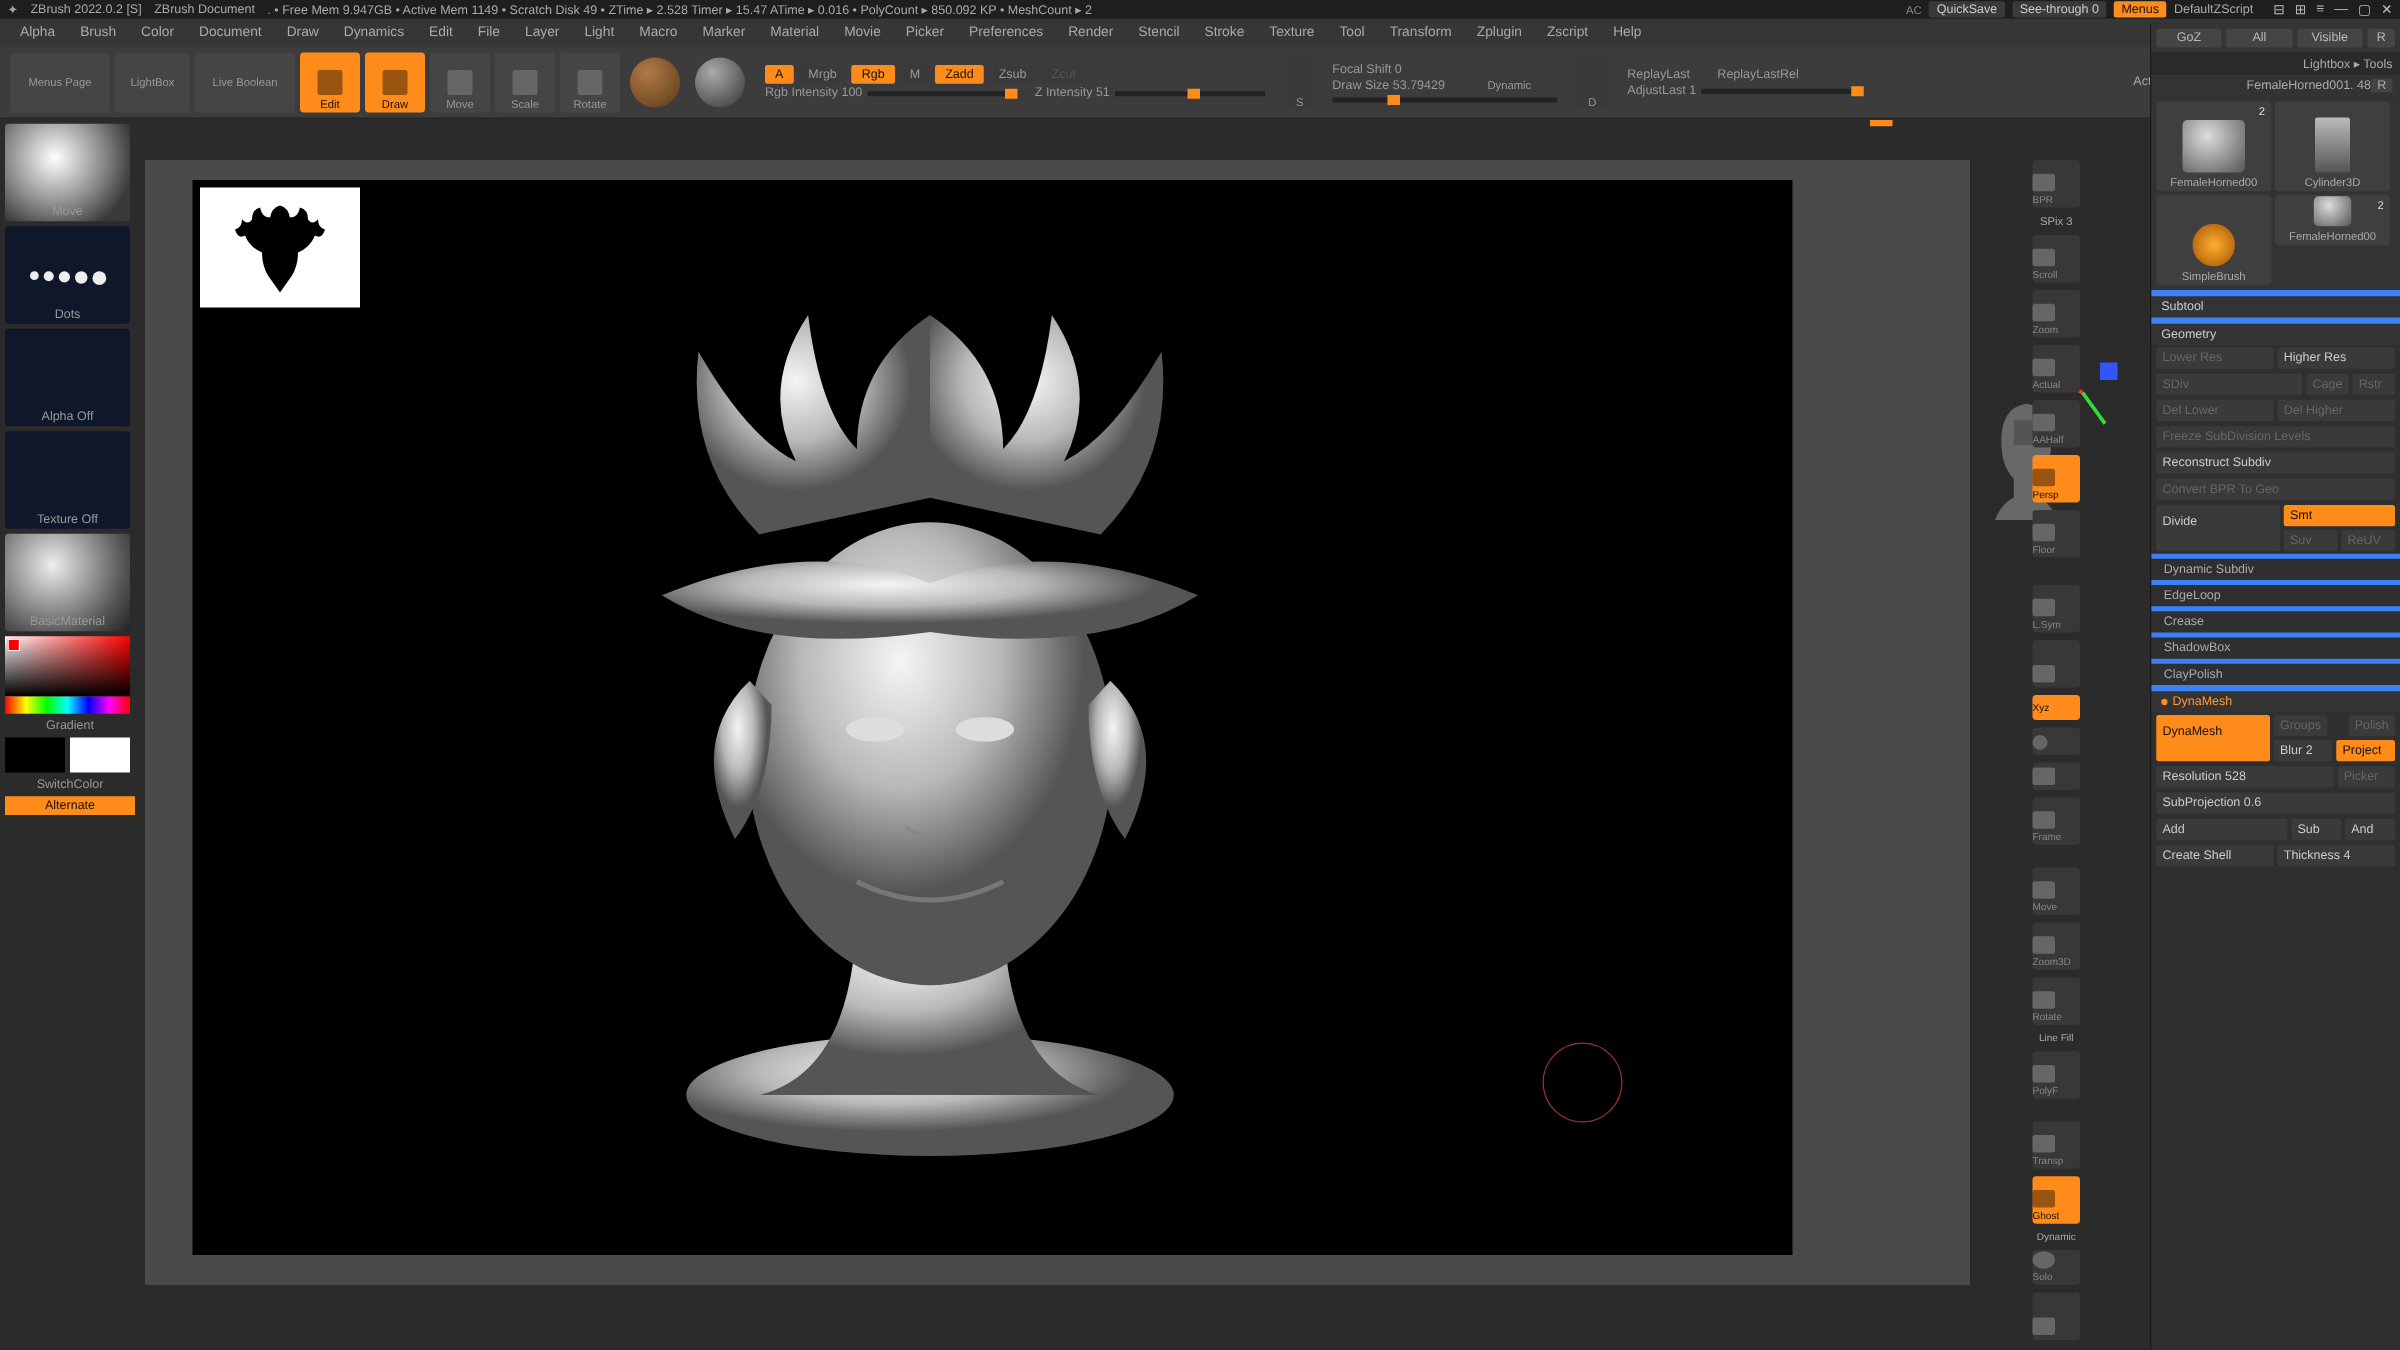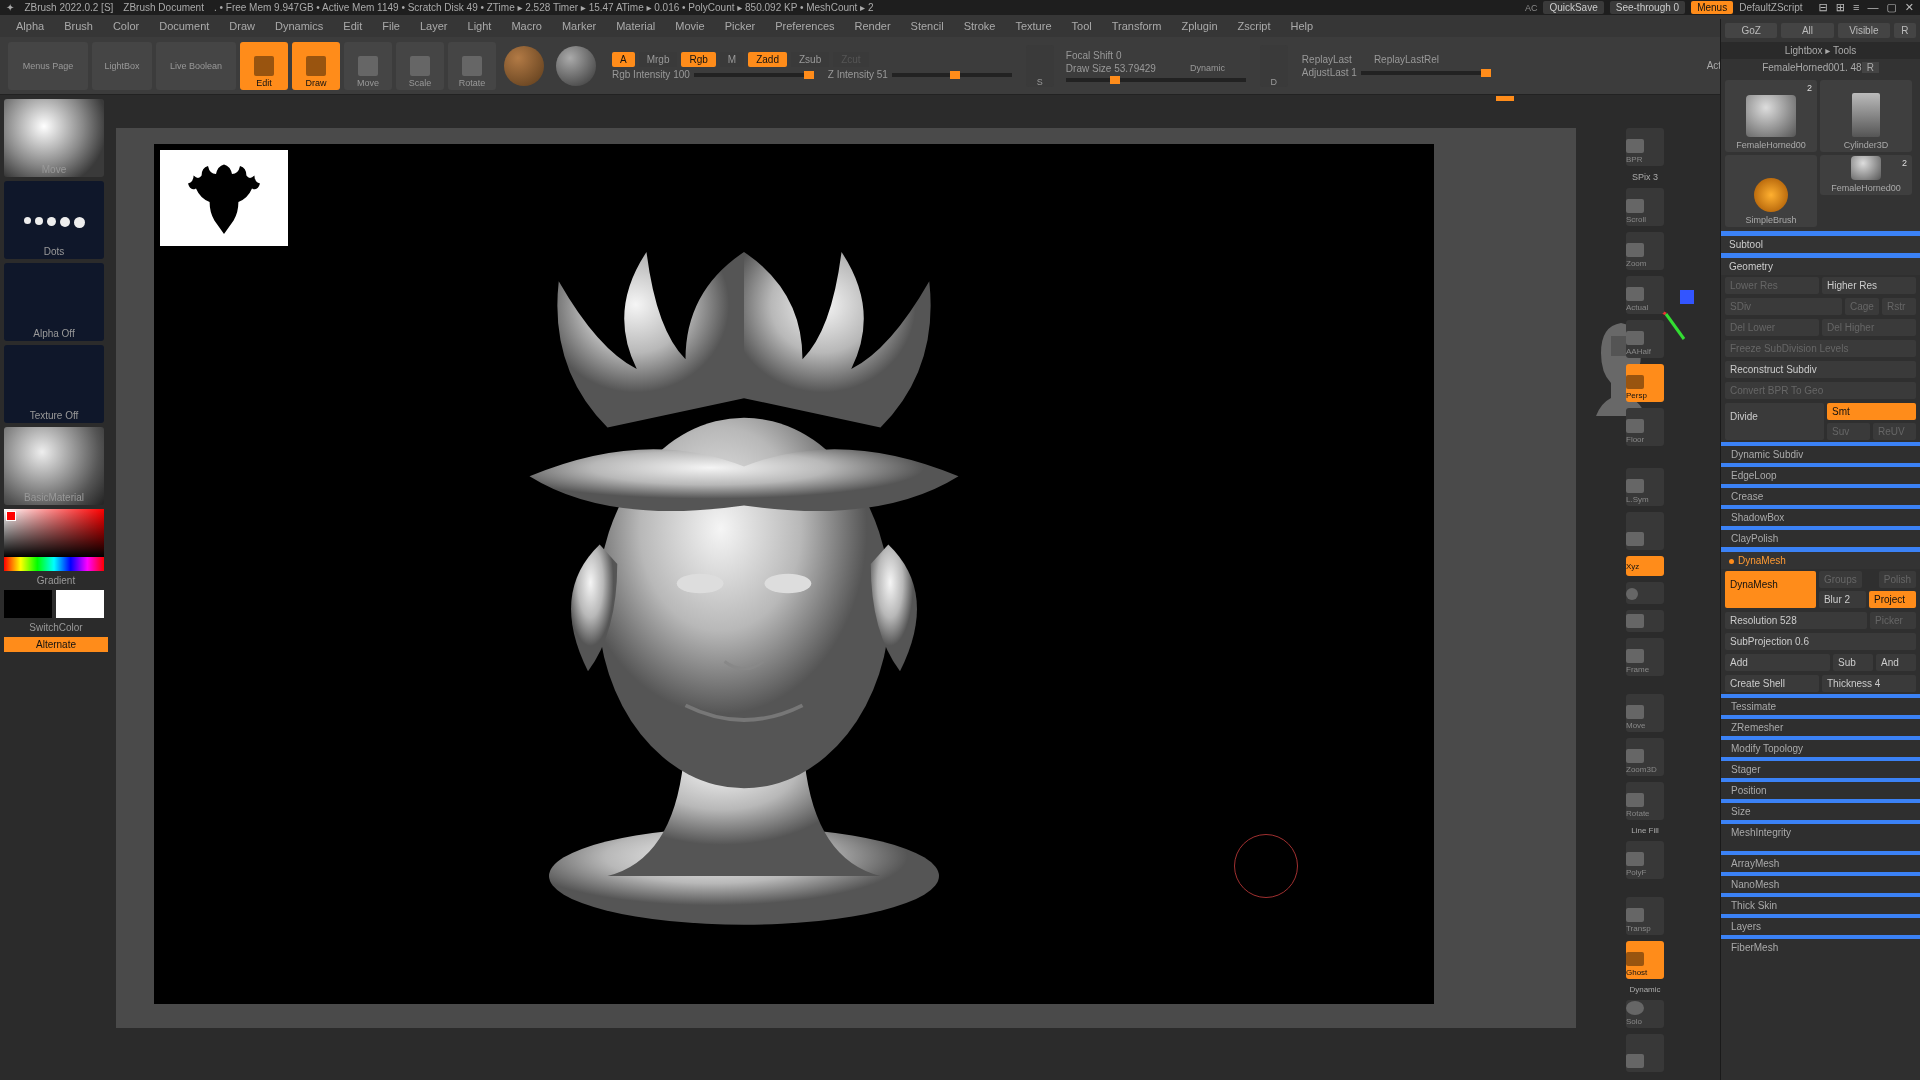--- a/index.html
+++ b/index.html
@@ -45,21 +45,21 @@
 .rsb .b{width:38px;height:38px;background:#383838;border-radius:3px;display:flex;flex-direction:column;align-items:flex-start;justify-content:flex-end;font-size:8px;color:#888;padding-bottom:2px}
 .rsb .b.orange{background:#ff8c1a;color:#111}
 .rsb .b .i{width:18px;height:14px;background:#666;margin-bottom:2px;border-radius:2px}
 .rsb .b.orange .i{background:rgba(0,0,0,.4)}
 .axis{position:absolute;left:1520px;top:156px;width:60px;height:60px}
 .headref{position:absolute;left:1470px;top:190px;width:70px;height:100px;opacity:.55}
 .rp{position:absolute;right:0;top:19px;width:200px;bottom:0;background:#2f2f2f;border-left:1px solid #1a1a1a;overflow:hidden;font-size:10px}
 .rp .toprow{display:flex;gap:4px;padding:4px;background:#353535}
 .rp .toprow .c{flex:1;background:#444;text-align:center;padding:2px 0;border-radius:2px;color:#bbb}
 .rp .toprow .c.sm{flex:0 0 22px}
-.rp .bar{background:#2a2a2a;padding:3px 6px;color:#aaa;display:flex;justify-content:center}
+.rp .bar{background:#2a2a2a;padding:3px 6px;color:#aaa;display:flex;justify-content:flex-end}
 .rp .tools{display:flex;flex-wrap:wrap;gap:3px;padding:4px;background:#333}
 .rp .tool{width:92px;height:72px;background:#3f3f3f;border-radius:3px;display:flex;flex-direction:column;align-items:center;justify-content:flex-end;font-size:9px;color:#aaa;padding-bottom:2px;position:relative}
 .rp .tool .tn{position:absolute;top:3px;right:5px;color:#ddd}
 .rp .tool .timg{width:50px;height:42px;background:radial-gradient(circle at 40% 30%,#ddd,#555);border-radius:4px;margin-bottom:3px}
 .rp .hd{background:#333;padding:3px 8px;color:#ccc;border-top:5px solid #3b82f6}
 .rp .hd.active{color:#ff9a33}
 .rp .row{display:flex;gap:3px;padding:2px 4px}
 .rp .cell{flex:1;background:#3a3a3a;padding:3px 5px;color:#888;border-radius:2px;font-size:10px}
 .rp .cell.br{color:#ccc}
 .rp .cell.orange{background:#ff8c1a;color:#111}
@@ -496,30 +496,14 @@
   <div class="row">
       <div class="cell br">Add</div>
       <div class="cell br" style="flex:0 0 40px">Sub</div>
       <div class="cell br" style="flex:0 0 40px">And</div>
     </div>
   <div class="row">
       <div class="cell br">Create Shell</div>
       <div class="cell br" style="position:relative">Thickness 4</div>
     </div>
 
-  <div class="secList">
-    <div class="sec">Tessimate</div>
-    <div class="sec">ZRemesher</div>
-    <div class="sec">Modify Topology</div>
-    <div class="sec">Stager</div>
-    <div class="sec">Position</div>
-    <div class="sec">Size</div>
-    <div class="sec">MeshIntegrity</div>
-  </div>
   <div style="height:10px"></div>
-  <div class="secList">
-    <div class="sec">ArrayMesh</div>
-    <div class="sec">NanoMesh</div>
-    <div class="sec">Thick Skin</div>
-    <div class="sec">Layers</div>
-    <div class="sec">FiberMesh</div>
-  </div>
 </div>
 
 </body></html>

